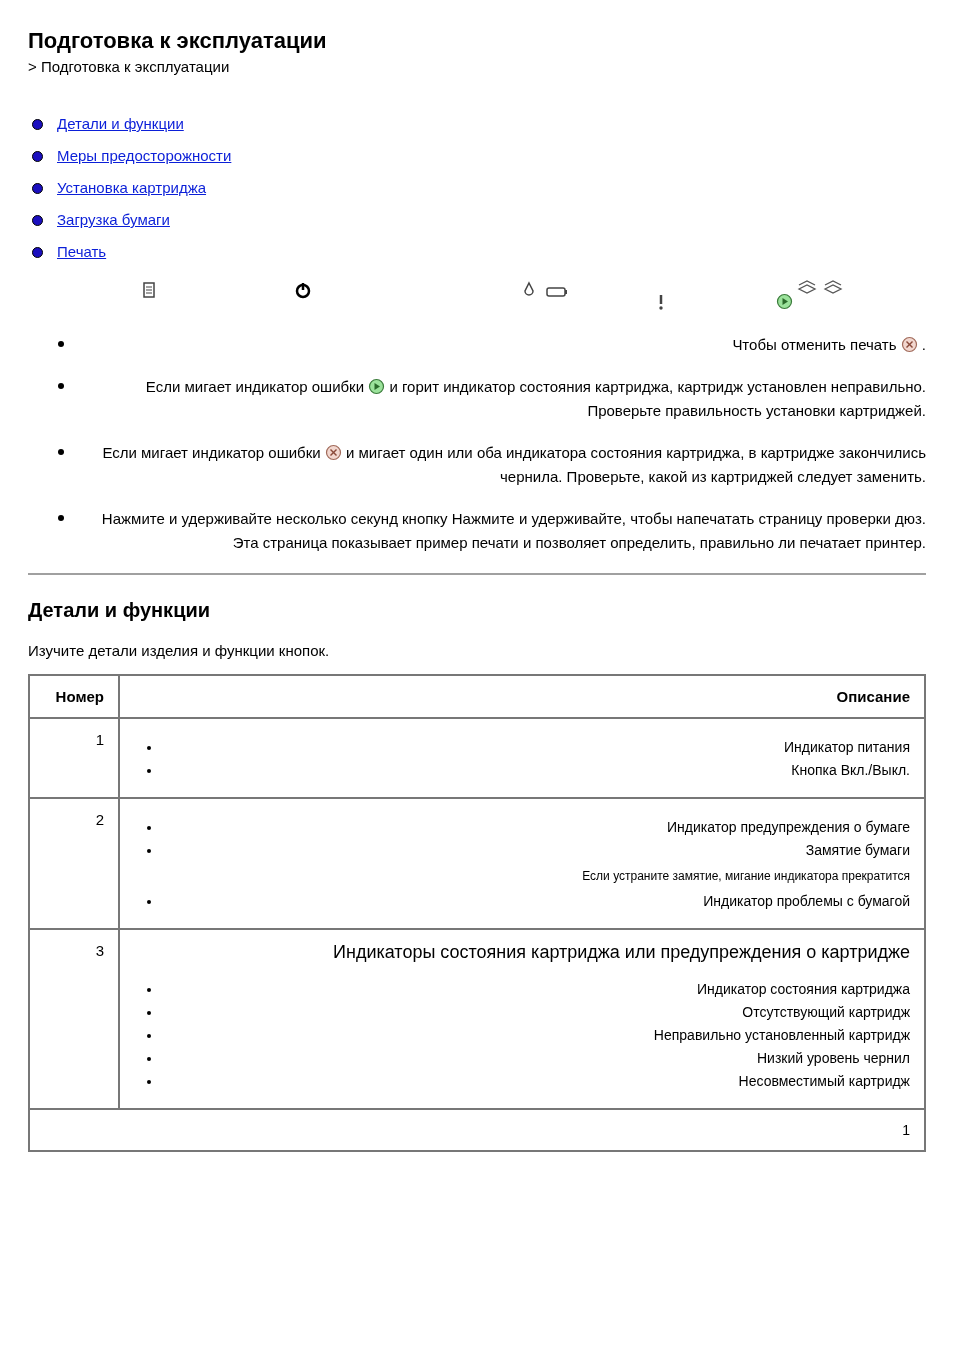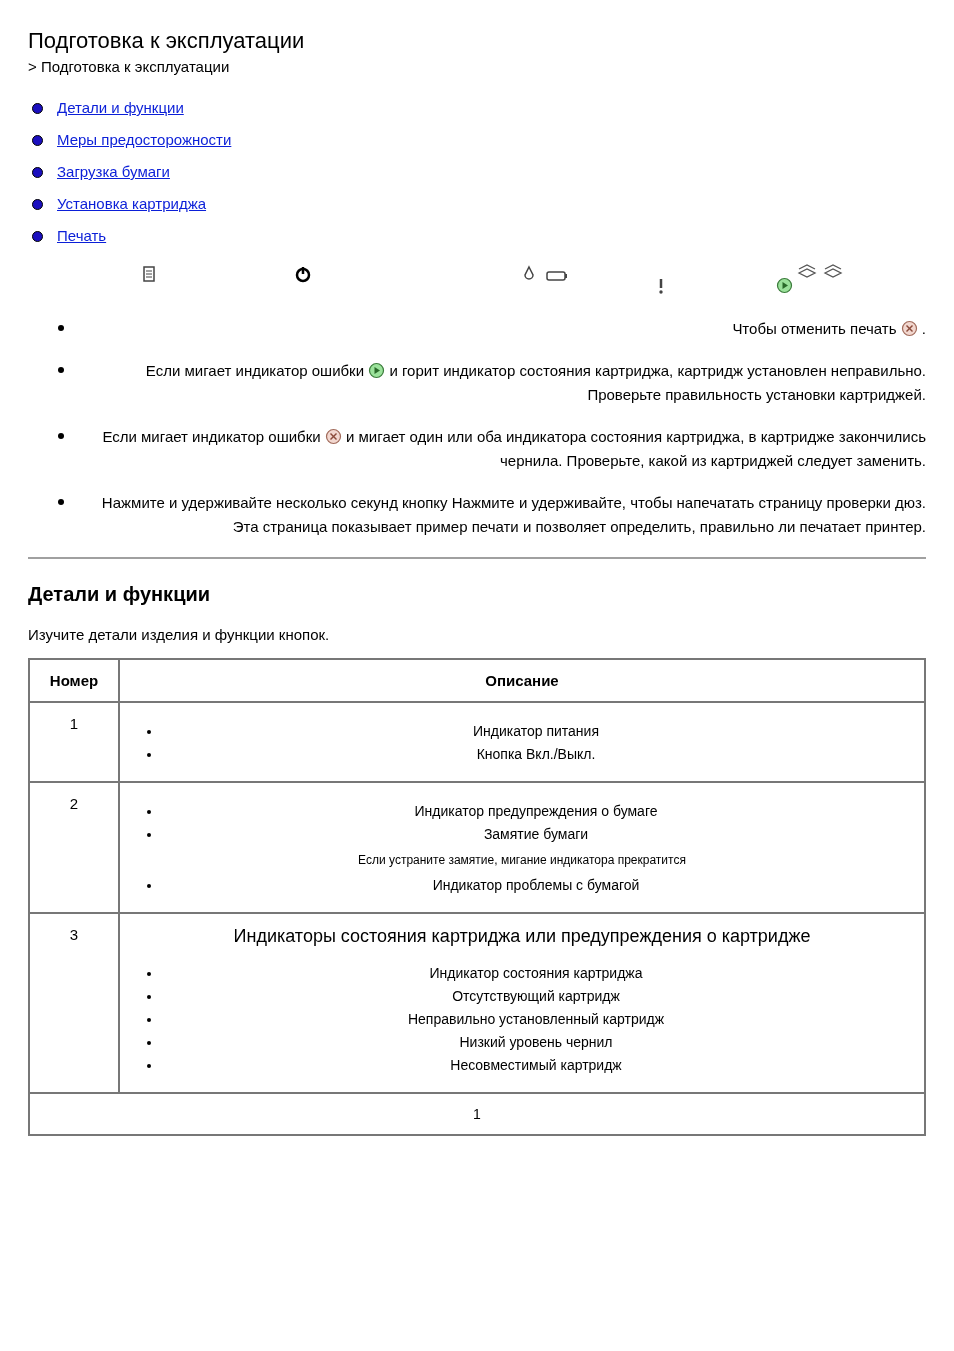--- a/index.html
+++ b/index.html
@@ -7,26 +7,26 @@
     font-family: "Helvetica Neue", Arial, sans-serif;
     font-size: 15px;
     margin: 0;
     padding: 28px 28px 40px 28px;
     width: 954px;
     background: #fff;
     color: #000;
   }
   .section-title {
     font-size: 22px;
-    font-weight: normal;
+    font-weight: bold;
     margin: 0 0 4px 0;
   }
   .section-sub {
     font-size: 15px;
-    margin: 0 0 24px 0;
+    margin: 0 0 40px 0;
   }
   ul.nav-list {
     list-style: none;
     padding: 0 0 0 4px;
     margin: 0 0 20px 0;
   }
   ul.nav-list li {
     margin: 0 0 14px 0;
     line-height: 1.2;
   }
@@ -90,21 +90,21 @@
   p.para { margin: 0 0 11px 0; line-height: 1.5; }
   table.outer {
     border-collapse: collapse;
     width: 100%;
     border: 2px solid #777;
   }
   table.outer th, table.outer td {
     border: 2px solid #777;
     padding: 12px 14px;
     vertical-align: top;
-    text-align: center;
+    text-align: right;
   }
   table.outer th {
     font-weight: bold;
     font-size: 15px;
   }
   td.wcol { width: 90px; text-align: left; font-size: 15px; }
   ul.cell-list {
     list-style: disc;
     padding: 0 0 0 28px;
     margin: 6px 0 4px 0;
@@ -127,22 +127,22 @@
 </style>
 </head>
 <body>
 
 <div class="section-title">Подготовка к эксплуатации</div>
 <div class="section-sub">&gt; Подготовка к эксплуатации</div>
 
 <ul class="nav-list">
   <li><span class="nav-bullet"></span><a class="nav-link" href="#">Детали и функции</a></li>
   <li><span class="nav-bullet"></span><a class="nav-link" href="#">Меры предосторожности</a></li>
+  <li><span class="nav-bullet"></span><a class="nav-link" href="#">Установка картриджа</a></li>
   <li><span class="nav-bullet"></span><a class="nav-link" href="#">Загрузка бумаги</a></li>
-  <li><span class="nav-bullet"></span><a class="nav-link" href="#">Установка картриджа</a></li>
   <li><span class="nav-bullet"></span><a class="nav-link" href="#">Печать</a></li>
 </ul>
 
 <div class="icon-row">
   <span class="ic" style="left:114px">
     <svg class="inline-icon" width="14" height="18" viewBox="0 0 14 18">
         <rect x="2" y="2" width="10" height="14" fill="none" stroke="#444" stroke-width="1.5"></rect>
         <line x1="4" y1="6" x2="10" y2="6" stroke="#444"></line>
         <line x1="4" y1="9" x2="10" y2="9" stroke="#444"></line>
         <line x1="4" y1="12" x2="10" y2="12" stroke="#444"></line>

